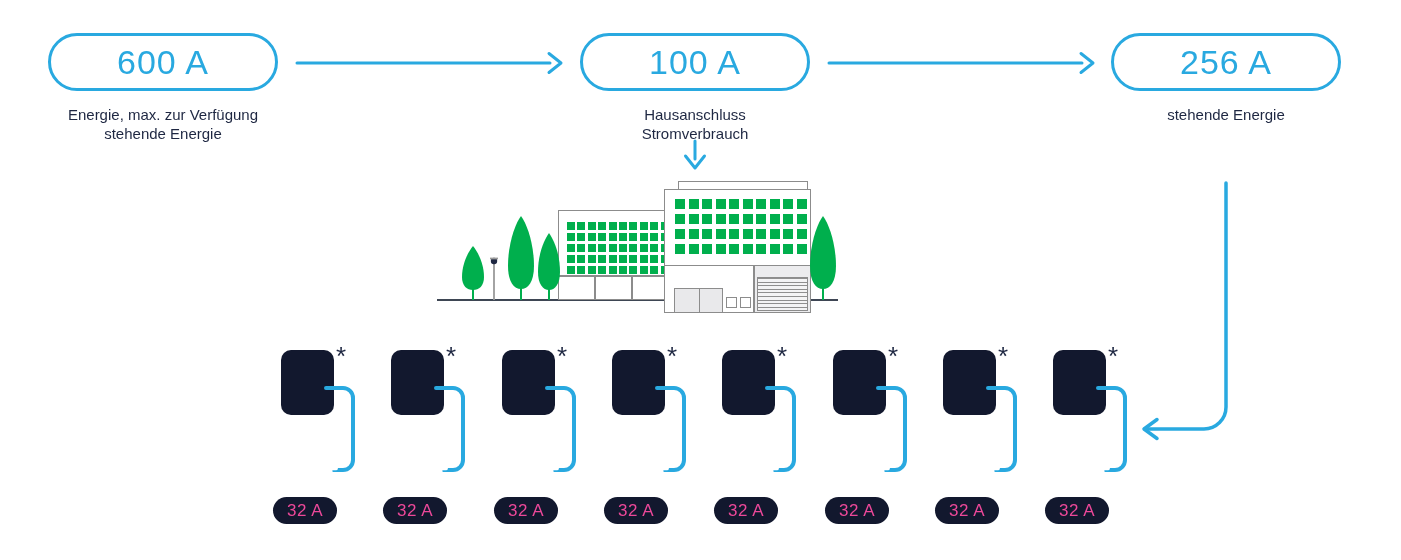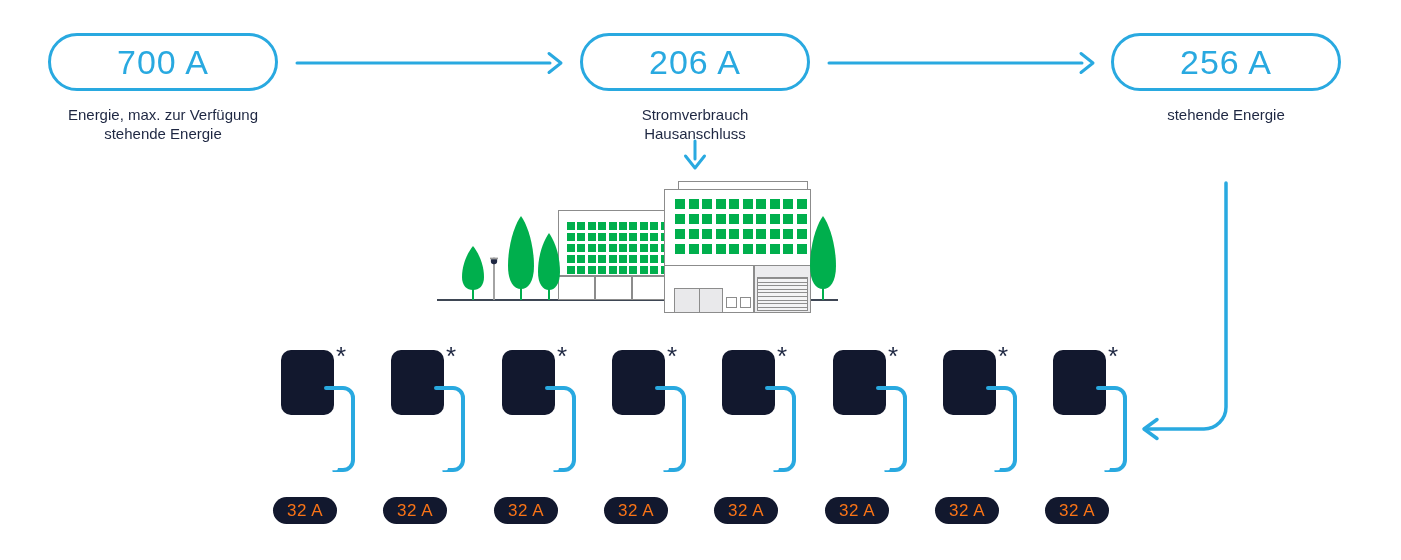--- a/index.html
+++ b/index.html
@@ -68,21 +68,21 @@
   
   #charger-row{position:absolute;left:0;top:0;width:1401px;height:560px;}
   .unit{position:absolute;top:345px;width:100px;height:185px;}
   .wallbox{position:absolute;left:8px;top:5px;width:53px;height:65px;background:var(--boxnavy);border-radius:10px;}
   .ast{position:absolute;left:63px;top:-4px;font-size:26px;color:var(--navy);}
   .cable{position:absolute;left:50px;top:40px;width:44px;height:95px;overflow:visible;}
   .cable path{stroke:var(--blue);stroke-width:4;fill:none;stroke-linecap:round;}
   .car{position:absolute;left:4px;top:98px;width:62px;height:48px;}
   .badge{
     position:absolute;left:0;top:152px;width:64px;height:27px;border-radius:14px;
-    background:var(--boxnavy);color:#f97316;font-size:17px;letter-spacing:.5px;
+    background:var(--boxnavy);color:#ec4899;font-size:17px;letter-spacing:.5px;
     display:flex;align-items:center;justify-content:center;
   }
 </style>
 </head>
 <body>
 
 <svg width="0" height="0" style="position:absolute" aria-hidden="true">
   <symbol id="car-symbol" viewBox="0 0 64 50">
     <rect x="0.9" y="23" width="7" height="5.5" rx="2" fill="#fff"></rect>
     <rect x="56.1" y="23" width="7" height="5.5" rx="2" fill="#fff"></rect>
@@ -116,32 +116,32 @@
     <g>
       <path class="blueline" d="M695,141 V159"></path>
       <path class="blueline" d="M685.5,156 L695,168 L704.5,156"></path>
     </g>
     <g>
       <path class="bigline" d="M1226,183 V407 A22,22 0 0 1 1204,429 H1147"></path>
       <path class="bigline" d="M1157,419.5 L1144,429 L1157,438.5"></path>
     </g>
   </svg>
 
-  <div class="pill" style="left:48px">700 A</div>
-  <div class="pill" style="left:580px">206 A</div>
+  <div class="pill" style="left:48px">600 A</div>
+  <div class="pill" style="left:580px">100 A</div>
   <div class="pill" style="left:1111px">256 A</div>
 
   <div class="nlabel" style="left:13px">
     <div>Energie, max. zur Verfügung</div>
     <div>stehende Energie</div>
     <div></div>
   </div>
   <div class="nlabel" style="left:545px">
+    <div>Hausanschluss</div>
     <div>Stromverbrauch</div>
-    <div>Hausanschluss</div>
     <div></div>
   </div>
   <div class="nlabel" style="left:1076px">
     <div>stehende Energie</div>
   </div>
 
   <div>
     <div class="abs groundline"></div>
     <div class="abs rooftop"></div>
 

